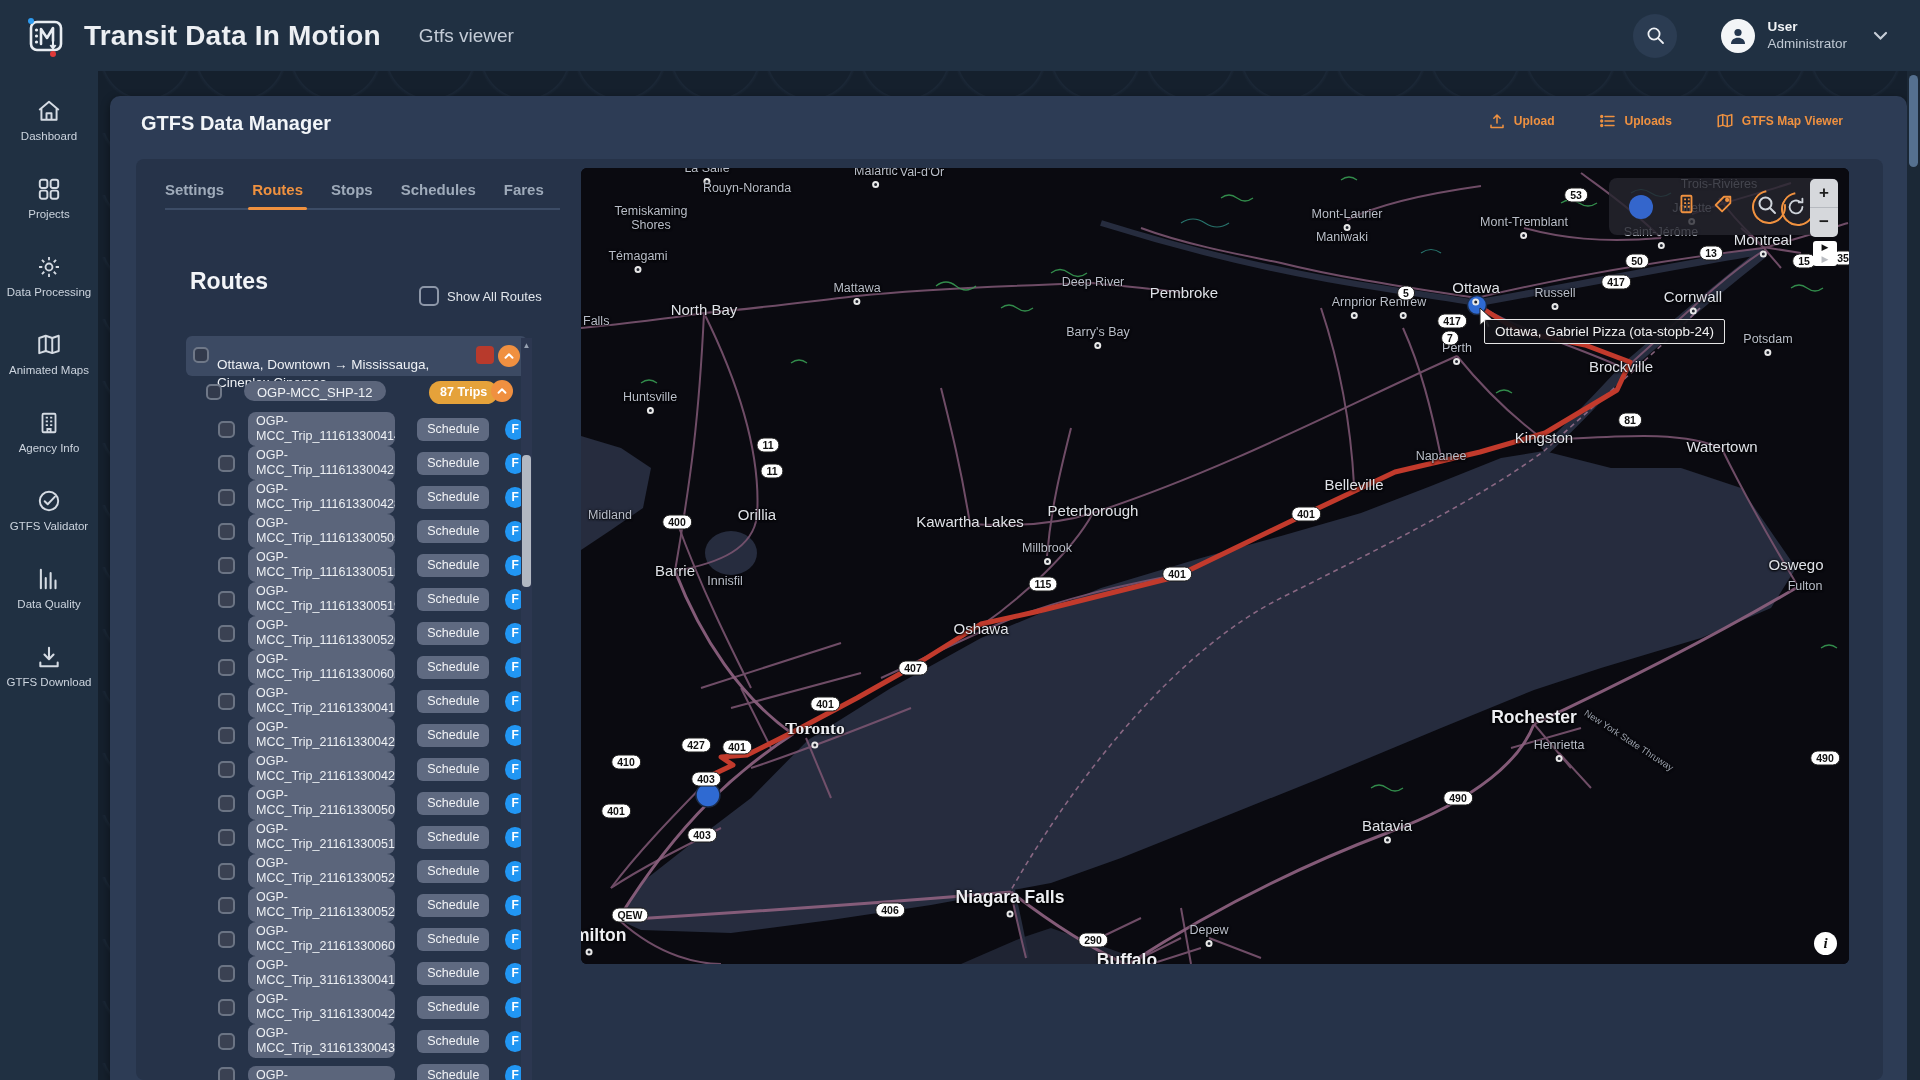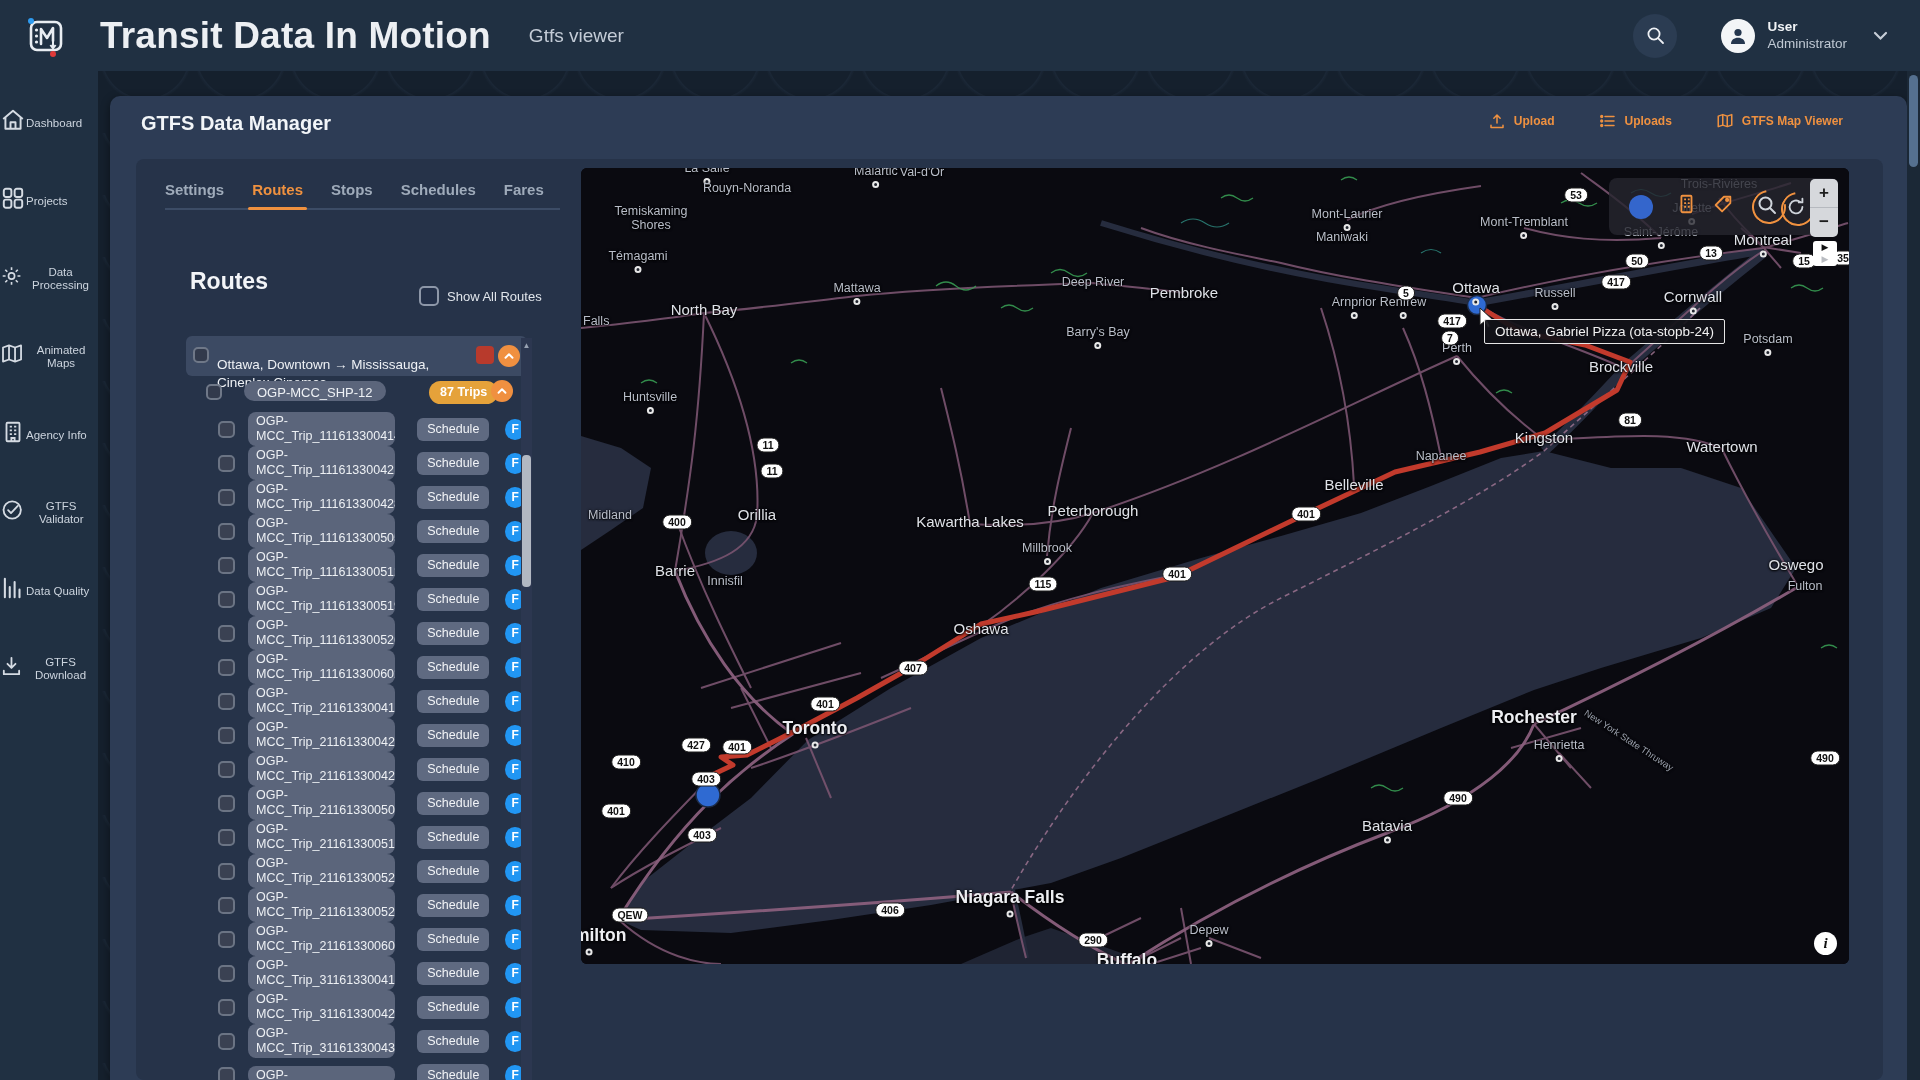--- a/index.html
+++ b/index.html
@@ -5,32 +5,32 @@
   html,body{margin:0;padding:0;background:#0e1722;font-family:"Liberation Sans",sans-serif;}
   .app{position:relative;width:1920px;height:1080px;overflow:hidden;background:#15202d;}
   
   .page-bg{position:absolute;left:98px;top:71px;right:0;bottom:0;
     background-color:#15202d;
     background-image:radial-gradient(circle 46px at 50% -16px, transparent 43px, rgba(120,155,200,.06) 44px, transparent 47px);
     background-size:95px 62px;}
   
   .navbar{position:absolute;left:0;top:0;width:1920px;height:71px;background:#203042;display:flex;align-items:center;z-index:30;}
   .logo{margin-left:24px;width:46px;height:46px;flex:0 0 auto;}
-  .nav-title{margin-left:30px;font-size:37px;font-weight:bold;color:#eceff3;letter-spacing:.2px;}
+  .nav-title{margin-left:14px;font-size:28px;font-weight:bold;color:#eceff3;letter-spacing:.2px;}
   .nav-sub{margin-left:38px;font-size:19px;color:#c4ccd7;}
   .nav-right{margin-left:auto;display:flex;align-items:center;margin-right:32px;}
   .search-btn{width:44px;height:44px;border-radius:50%;background:#2b3c52;display:grid;place-items:center;cursor:pointer;}
   .avatar{width:34px;height:34px;border-radius:50%;background:#f3f5f7;display:grid;place-items:center;margin-left:44px;}
   .user-col{margin-left:12px;line-height:1.25;}
   .user-name{font-size:13.5px;font-weight:bold;color:#f0f3f6;}
   .user-role{font-size:13.5px;color:#c0c9d4;}
   .nav-caret{margin-left:26px;}
   
   .sidebar{position:absolute;left:0;top:71px;width:98px;height:1009px;background:#203042;z-index:25;padding-top:10px;box-sizing:border-box;}
-  .side-item{height:78px;display:flex;align-items:center;cursor:pointer;}
+  .side-item{height:78px;display:flex;flex-direction:column;align-items:center;justify-content:center;cursor:pointer;}
   .side-item .lbl{margin-top:6px;font-size:11.5px;color:#ccd4de;text-align:center;line-height:1.1;}
   .side-item svg{display:block;}
   
   .panel{position:absolute;left:110px;top:96px;width:1797px;height:984px;background:#2d3c55;border-radius:10px 10px 0 0;box-shadow:0 3px 10px rgba(0,0,0,.45);}
   .panel-title{position:absolute;left:141px;top:112px;font-size:20px;font-weight:bold;color:#f2f5f8;z-index:2;}
   .panel-actions{position:absolute;right:77px;top:112px;display:flex;gap:44px;z-index:2;}
   .p-act{display:flex;align-items:center;gap:8px;color:#ef9140;font-size:12px;font-weight:bold;cursor:pointer;background:none;border:none;font-family:inherit;padding:0;}
   .card{position:absolute;left:136px;top:159px;width:1747px;height:921px;background:#263349;border-radius:8px;}
   
   .tabs{position:absolute;left:165px;top:181px;display:flex;gap:28px;z-index:2;}
@@ -670,21 +670,21 @@
         </div>
         <div class="city s2" style="left: 94px; top: 402px;">
           <div class="cn">Barrie</div>
         </div>
         <div class="city s1" style="left: 144px; top: 413px;">
           <div class="cn">Innisfil</div>
         </div>
         <div class="city s2" style="left: 400px; top: 460px;">
           <div class="cn">Oshawa</div>
         </div>
-        <div class="city s3" style="left: 234px; top: 565px;">
+        <div class="city s3" style="left: 234px; top: 565px; font-family: Liberation Serif, serif;">
           <div class="cn">Toronto</div>
           <div class="dot"></div>
         </div>
         <div class="city s3" style="left: 8px; top: 772px;">
           <div class="cn">Hamilton</div>
           <div class="dot"></div>
         </div>
         <div class="city s3" style="left: 953px; top: 549px;">
           <div class="cn">Rochester</div>
         </div>

